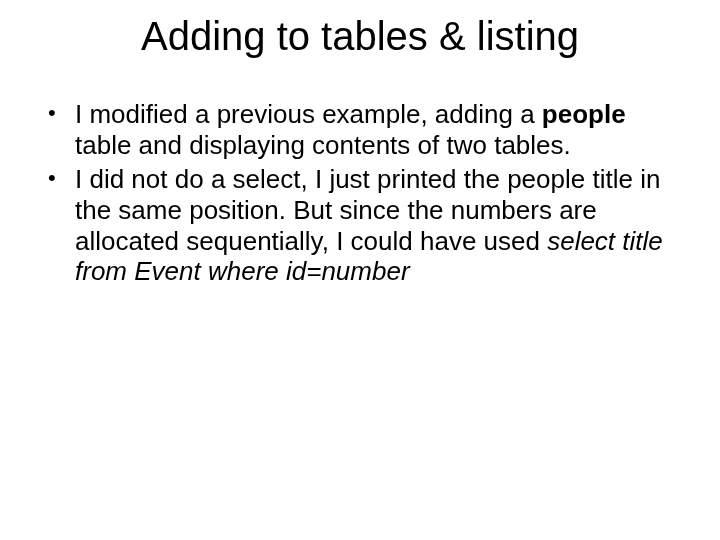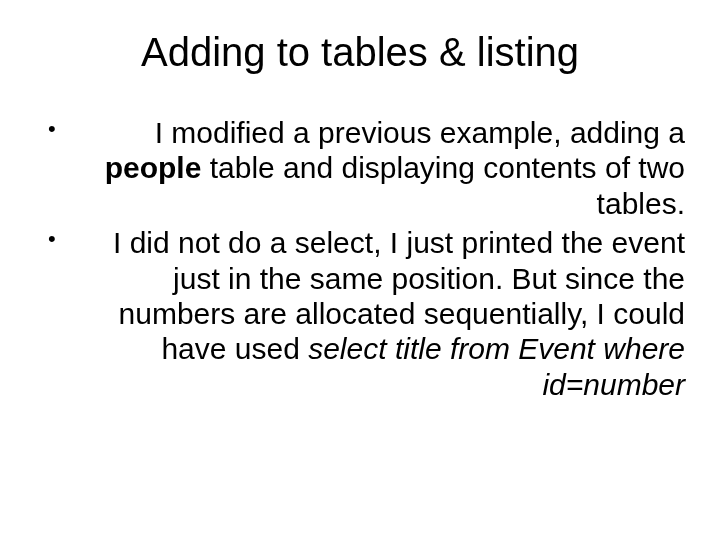--- a/index.html
+++ b/index.html
@@ -8,35 +8,34 @@
     width: 720px;
     height: 540px;
     background: #ffffff;
     font-family: Arial, Helvetica, sans-serif;
     color: #000;
   }
   .slide {
     width: 720px;
     height: 540px;
     box-sizing: border-box;
-    padding: 20px 35px 0 35px;
+    padding: 4px 35px 0 35px;
   }
   .title {
     font-size: 40px;
     text-align: center;
     margin: 10px 0 40px 0;
     font-weight: normal;
   }
   ul.bullets {
     list-style: none;
     padding: 0;
     margin: 0 0 0 5px;
-    font-size: 30px;
+    font-size: 26px;
     line-height: 1.18;
-    text-align: right;
   }
   ul.bullets > li {
     position: relative;
     padding-left: 35px;
     margin-bottom: 4px;
   }
   ul.bullets > li::before {
     content: "•";
     position: absolute;
     left: 8px;
@@ -50,16 +49,16 @@
 </head>
 <body>
 
 <div class="slide">
   <h1 class="title">Adding to tables &amp; listing</h1>
   <ul class="bullets">
     <li>
       <span>I modified a previous example, adding a </span><span class="b">people</span><span> table and displaying contents of two tables.</span>
     </li>
     <li>
-      <span>I did not do a select, I just printed the event just in the same position.  But since the numbers are allocated sequentially, I could have used </span><span class="bi">select title from Event where id=number</span>
+      <span>I did not do a select, I just printed the people title in the same position.  But since the numbers are allocated sequentially, I could have used </span><span class="bi">select title from Event where id=number</span>
     </li>
   </ul>
 </div>
 
 </body></html>

